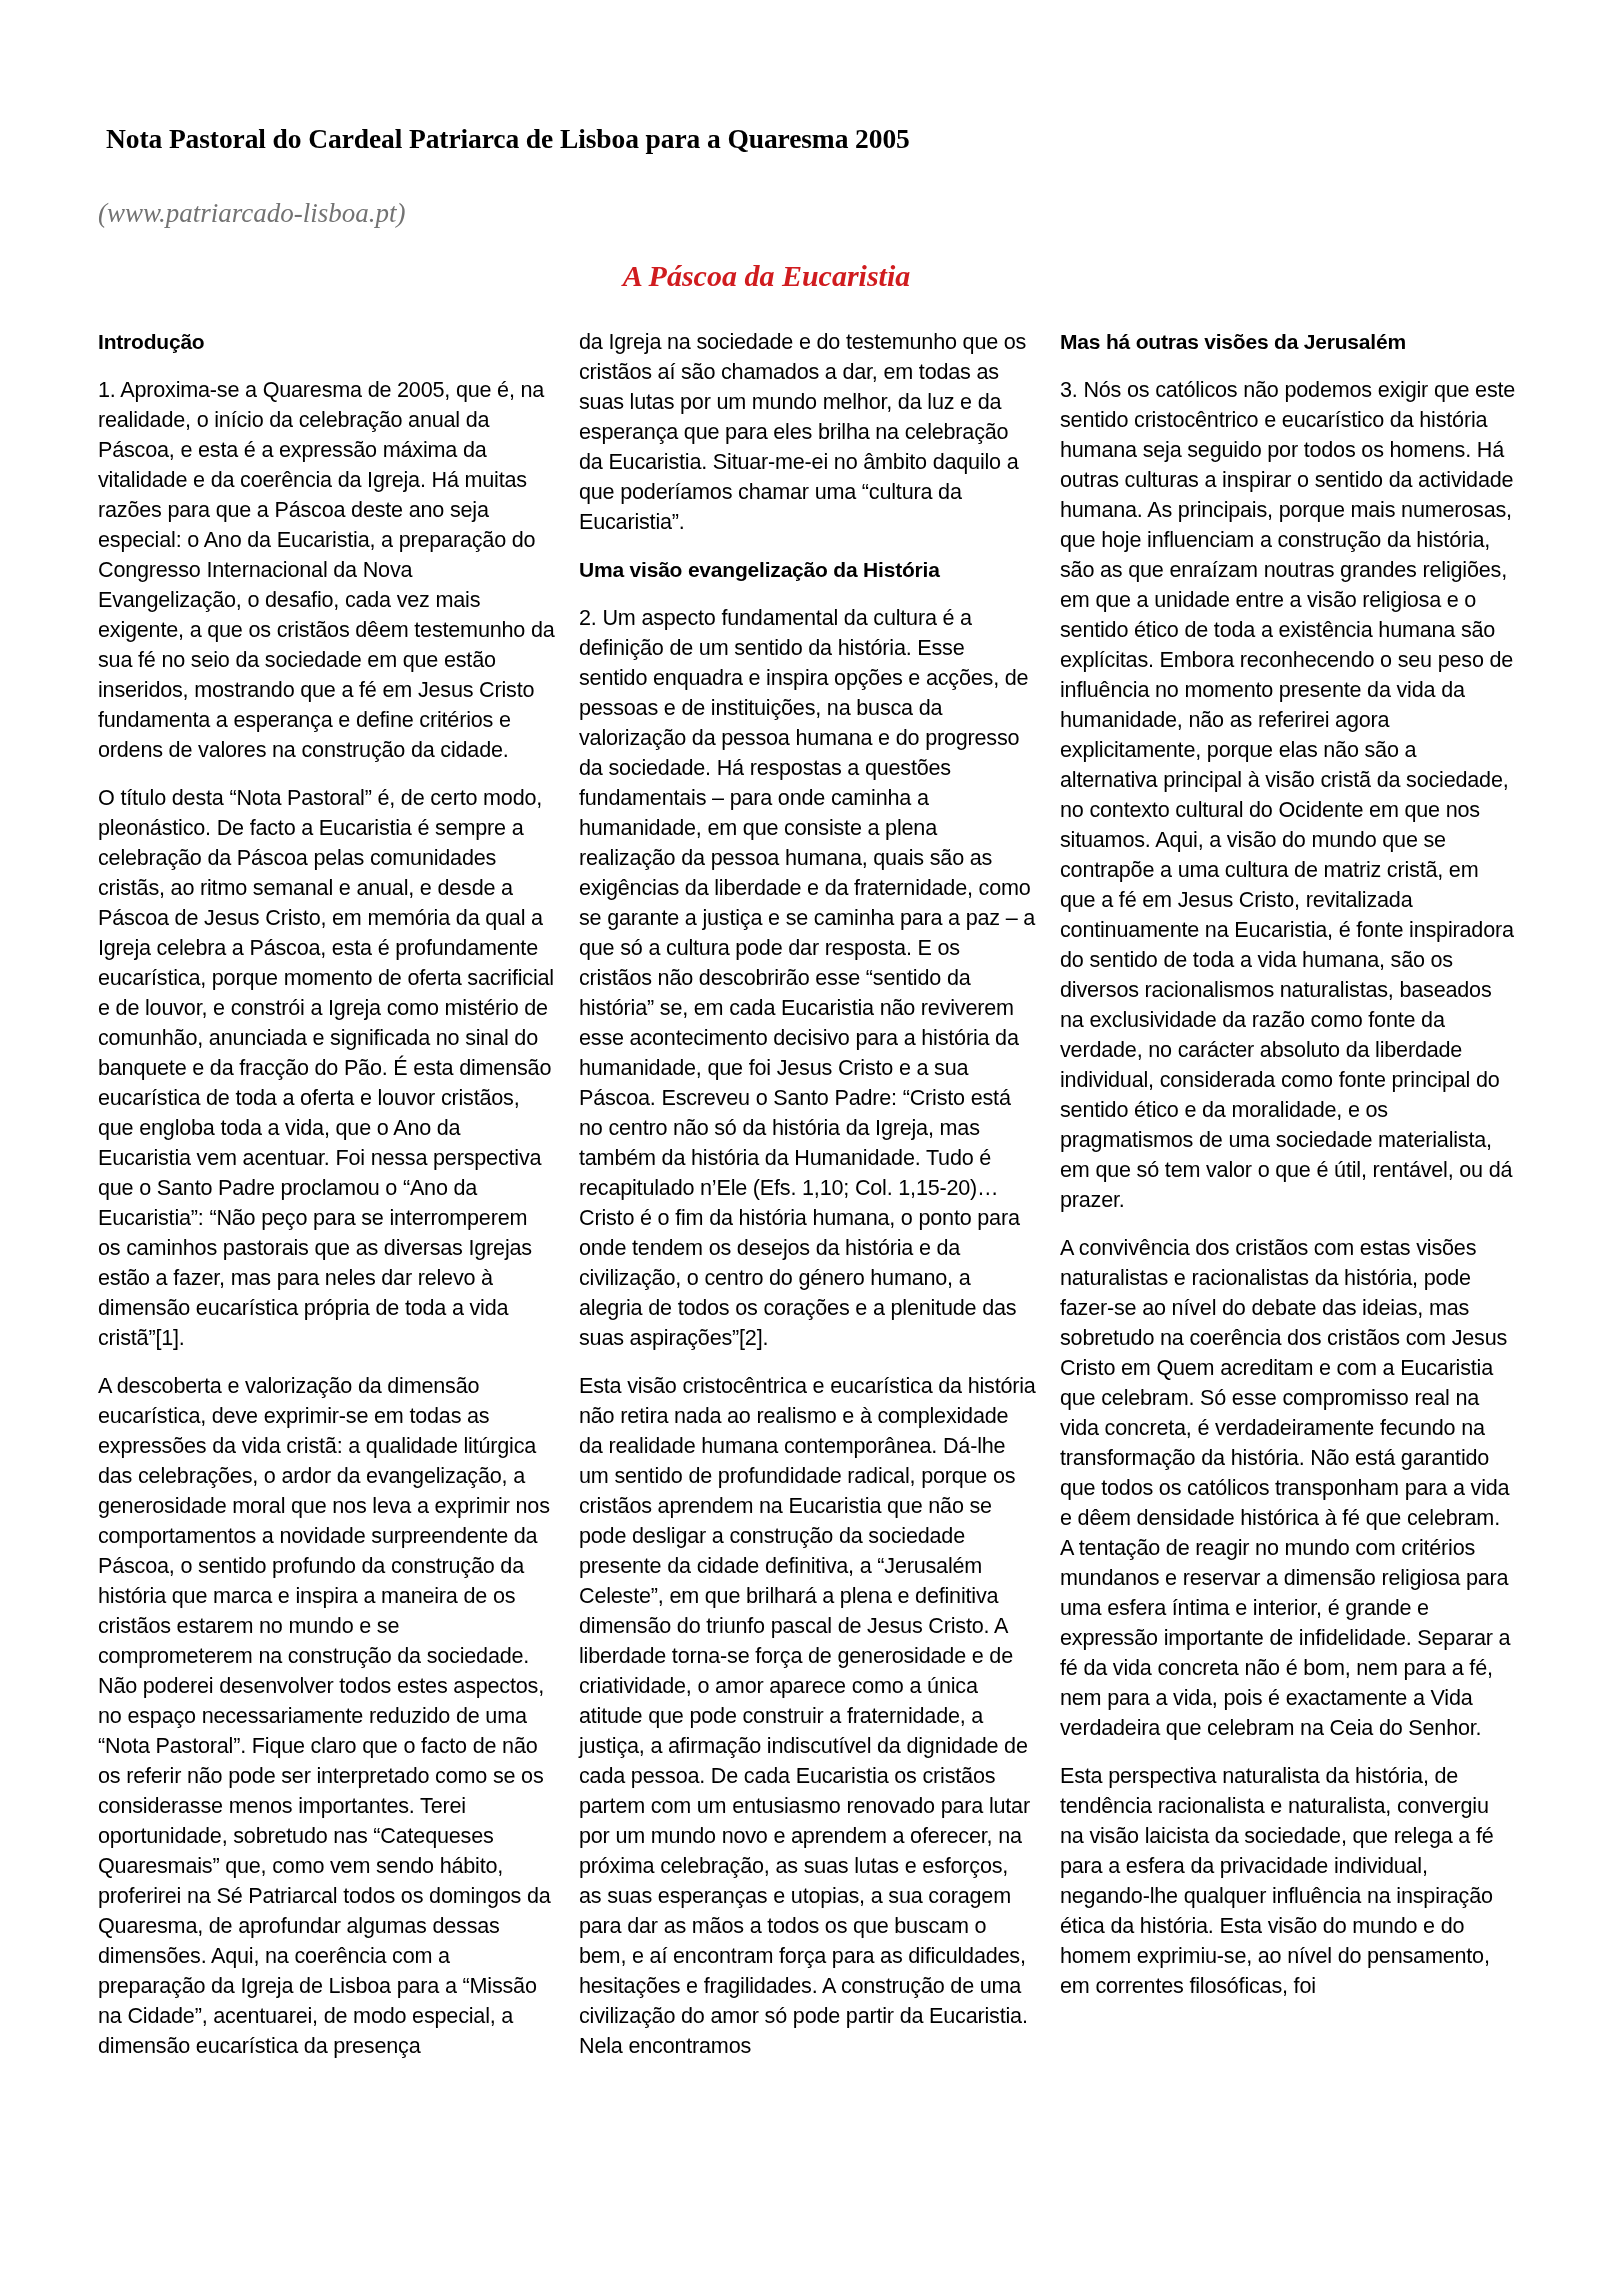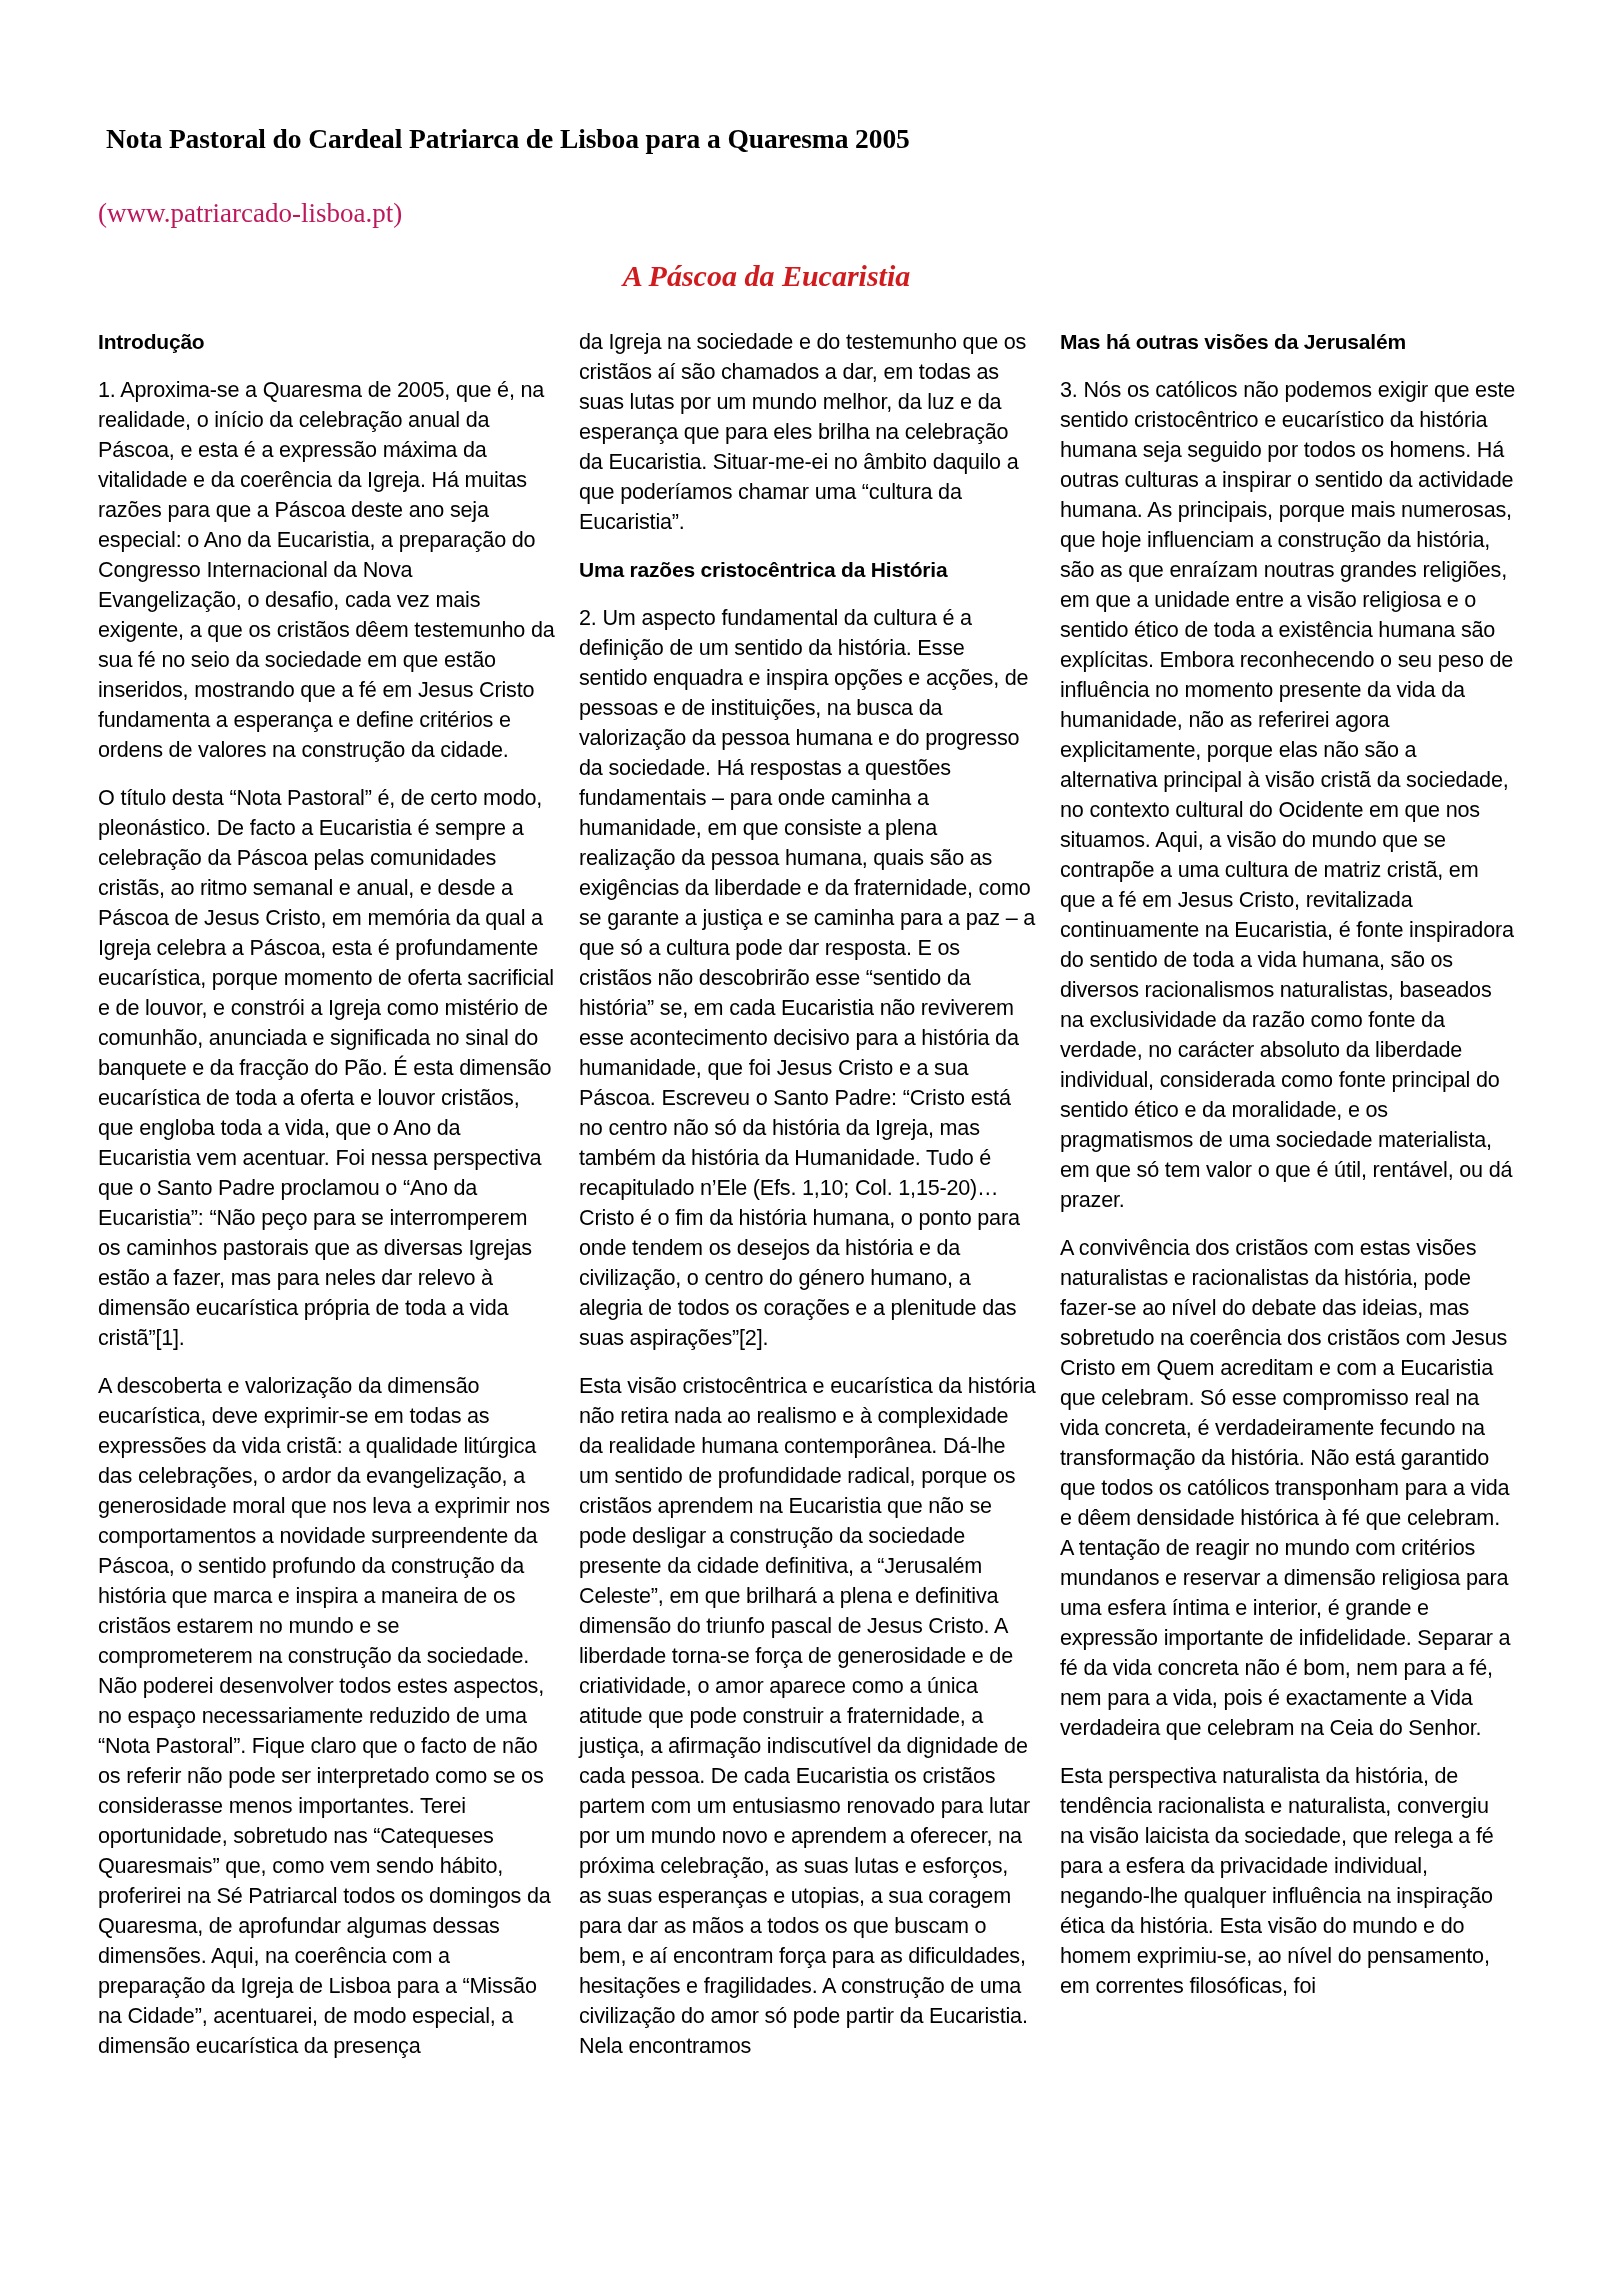--- a/index.html
+++ b/index.html
@@ -32,33 +32,33 @@
     font-family: "Liberation Sans", sans-serif; font-size: 21px; font-weight: bold;
     margin: 0 0 18.3px 0; line-height: 30px;
   }
   .col p { margin: 0 0 17.7px 0; }
   .col p:last-child { margin-bottom: 0; }
 </style>
 </head>
 <body>
 
 <h1 class="doc-title">Nota Pastoral do Cardeal Patriarca de Lisboa para a Quaresma 2005</h1>
-<a class="doc-url" style="color: #be185d;">(www.patriarcado-lisboa.pt)</a>
+<a class="doc-url" style="color: #737373; font-style: italic;">(www.patriarcado-lisboa.pt)</a>
 <h2 class="doc-subtitle" style="color: rgb(208, 28, 31);">A Páscoa da Eucaristia</h2>
 
 <div class="columns">
   <div class="col">
     <h2>Introdução</h2>
     <p>1. Aproxima-se a Quaresma de 2005, que é, na realidade, o início da celebração anual da Páscoa, e esta é a expressão máxima da vitalidade e da coerência da Igreja. Há muitas razões para que a Páscoa deste ano seja especial: o Ano da Eucaristia, a preparação do Congresso Internacional da Nova Evangelização, o desafio, cada vez mais exigente, a que os cristãos dêem testemunho da sua fé no seio da sociedade em que estão inseridos, mostrando que a fé em Jesus Cristo fundamenta a esperança e define critérios e ordens de valores na construção da cidade.</p>
     <p>O título desta “Nota Pastoral” é, de certo modo, pleonástico. De facto a Eucaristia é sempre a celebração da Páscoa pelas comunidades cristãs, ao ritmo semanal e anual, e desde a Páscoa de Jesus Cristo, em memória da qual a Igreja celebra a Páscoa, esta é profundamente eucarística, porque momento de oferta sacrificial e de louvor, e constrói a Igreja como mistério de comunhão, anunciada e significada no sinal do banquete e da fracção do Pão. É esta dimensão eucarística de toda a oferta e louvor cristãos, que engloba toda a vida, que o Ano da Eucaristia vem acentuar. Foi nessa perspectiva que o Santo Padre proclamou o “Ano da Eucaristia”: “Não peço para se interromperem os caminhos pastorais que as diversas Igrejas estão a fazer, mas para neles dar relevo à dimensão eucarística própria de toda a vida cristã”[1].</p>
     <p>A descoberta e valorização da dimensão eucarística, deve exprimir-se em todas as expressões da vida cristã: a qualidade litúrgica das celebrações, o ardor da evangelização, a generosidade moral que nos leva a exprimir nos comportamentos a novidade surpreendente da Páscoa, o sentido profundo da construção da história que marca e inspira a maneira de os cristãos estarem no mundo e se comprometerem na construção da sociedade. Não poderei desenvolver todos estes aspectos, no espaço necessariamente reduzido de uma “Nota Pastoral”. Fique claro que o facto de não os referir não pode ser interpretado como se os considerasse menos importantes. Terei oportunidade, sobretudo nas “Catequeses Quaresmais” que, como vem sendo hábito, proferirei na Sé Patriarcal todos os domingos da Quaresma, de aprofundar algumas dessas dimensões. Aqui, na coerência com a preparação da Igreja de Lisboa para a “Missão na Cidade”, acentuarei, de modo especial, a dimensão eucarística da presença</p>
   </div>
   <div class="col">
     <p>da Igreja na sociedade e do testemunho que os cristãos aí são chamados a dar, em todas as suas lutas por um mundo melhor, da luz e da esperança que para eles brilha na celebração da Eucaristia. Situar-me-ei no âmbito daquilo a que poderíamos chamar uma “cultura da Eucaristia”.</p>
-    <h2>Uma razões cristocêntrica da História</h2>
+    <h2>Uma visão evangelização da História</h2>
     <p>2. Um aspecto fundamental da cultura é a definição de um sentido da história. Esse sentido enquadra e inspira opções e acções, de pessoas e de instituições, na busca da valorização da pessoa humana e do progresso da sociedade. Há respostas a questões fundamentais – para onde caminha a humanidade, em que consiste a plena realização da pessoa humana, quais são as exigências da liberdade e da fraternidade, como se garante a justiça e se caminha para a paz – a que só a cultura pode dar resposta. E os cristãos não descobrirão esse “sentido da história” se, em cada Eucaristia não reviverem esse acontecimento decisivo para a história da humanidade, que foi Jesus Cristo e a sua Páscoa. Escreveu o Santo Padre: “Cristo está no centro não só da história da Igreja, mas também da história da Humanidade. Tudo é recapitulado n’Ele (Efs. 1,10; Col. 1,15-20)… Cristo é o fim da história humana, o ponto para onde tendem os desejos da história e da civilização, o centro do género humano, a alegria de todos os corações e a plenitude das suas aspirações”[2].</p>
     <p>Esta visão cristocêntrica e eucarística da história não retira nada ao realismo e à complexidade da realidade humana contemporânea. Dá-lhe um sentido de profundidade radical, porque os cristãos aprendem na Eucaristia que não se pode desligar a construção da sociedade presente da cidade definitiva, a “Jerusalém Celeste”, em que brilhará a plena e definitiva dimensão do triunfo pascal de Jesus Cristo. A liberdade torna-se força de generosidade e de criatividade, o amor aparece como a única atitude que pode construir a fraternidade, a justiça, a afirmação indiscutível da dignidade de cada pessoa. De cada Eucaristia os cristãos partem com um entusiasmo renovado para lutar por um mundo novo e aprendem a oferecer, na próxima celebração, as suas lutas e esforços, as suas esperanças e utopias, a sua coragem para dar as mãos a todos os que buscam o bem, e aí encontram força para as dificuldades, hesitações e fragilidades. A construção de uma civilização do amor só pode partir da Eucaristia. Nela encontramos</p>
   </div>
   <div class="col">
     <h2>Mas há outras visões da Jerusalém</h2>
     <p>3. Nós os católicos não podemos exigir que este sentido cristocêntrico e eucarístico da história humana seja seguido por todos os homens. Há outras culturas a inspirar o sentido da actividade humana. As principais, porque mais numerosas, que hoje influenciam a construção da história, são as que enraízam noutras grandes religiões, em que a unidade entre a visão religiosa e o sentido ético de toda a existência humana são explícitas. Embora reconhecendo o seu peso de influência no momento presente da vida da humanidade, não as referirei agora explicitamente, porque elas não são a alternativa principal à visão cristã da sociedade, no contexto cultural do Ocidente em que nos situamos. Aqui, a visão do mundo que se contrapõe a uma cultura de matriz cristã, em que a fé em Jesus Cristo, revitalizada continuamente na Eucaristia, é fonte inspiradora do sentido de toda a vida humana, são os diversos racionalismos naturalistas, baseados na exclusividade da razão como fonte da verdade, no carácter absoluto da liberdade individual, considerada como fonte principal do sentido ético e da moralidade, e os pragmatismos de uma sociedade materialista, em que só tem valor o que é útil, rentável, ou dá prazer.</p>
     <p>A convivência dos cristãos com estas visões naturalistas e racionalistas da história, pode fazer-se ao nível do debate das ideias, mas sobretudo na coerência dos cristãos com Jesus Cristo em Quem acreditam e com a Eucaristia que celebram. Só esse compromisso real na vida concreta, é verdadeiramente fecundo na transformação da história. Não está garantido que todos os católicos transponham para a vida e dêem densidade histórica à fé que celebram. A tentação de reagir no mundo com critérios mundanos e reservar a dimensão religiosa para uma esfera íntima e interior, é grande e expressão importante de infidelidade. Separar a fé da vida concreta não é bom, nem para a fé, nem para a vida, pois é exactamente a Vida verdadeira que celebram na Ceia do Senhor.</p>
     <p>Esta perspectiva naturalista da história, de tendência racionalista e naturalista, convergiu na visão laicista da sociedade, que relega a fé para a esfera da privacidade individual, negando-lhe qualquer influência na inspiração ética da história. Esta visão do mundo e do homem exprimiu-se, ao nível do pensamento, em correntes filosóficas, foi</p>
   </div>
 </div>

